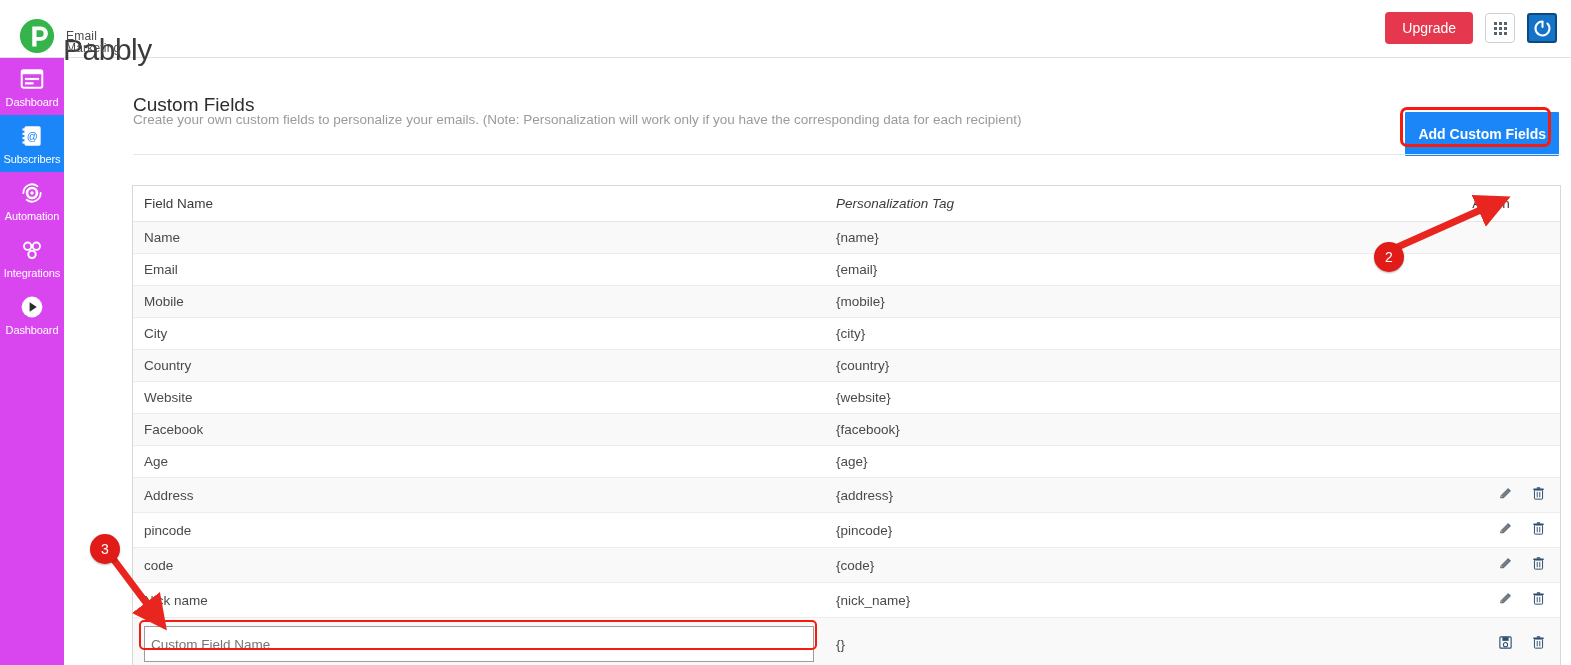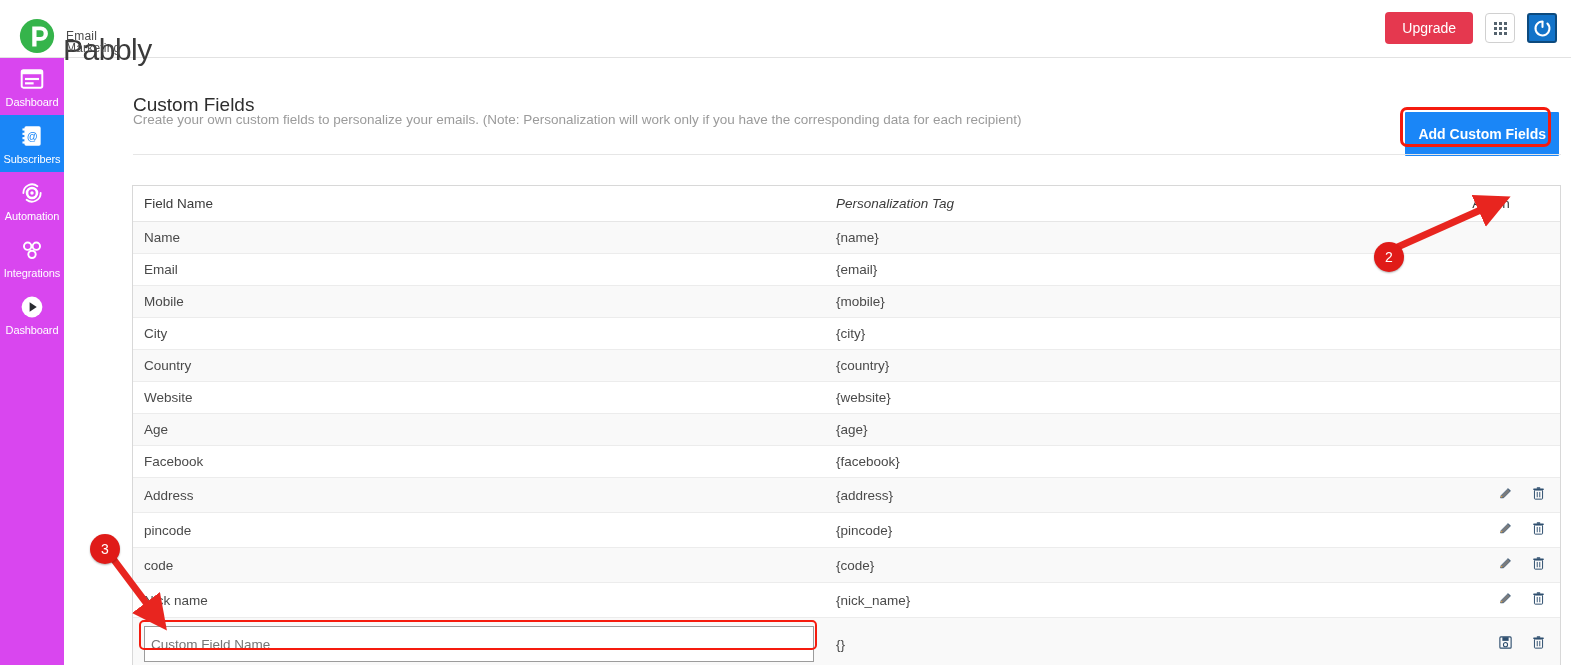--- a/index.html
+++ b/index.html
@@ -309,27 +309,27 @@
           <td>Country</td>
           <td>{country}</td>
           <td class="col-act"></td>
         </tr>
         <tr>
           <td>Website</td>
           <td>{website}</td>
           <td class="col-act"></td>
         </tr>
         <tr>
+          <td>Facebook</td>
+          <td>{facebook}</td>
+          <td class="col-act"></td>
+        </tr>
+        <tr>
           <td>Age</td>
           <td>{age}</td>
-          <td class="col-act"></td>
-        </tr>
-        <tr>
-          <td>Facebook</td>
-          <td>{facebook}</td>
           <td class="col-act"></td>
         </tr>
 
         <tr>
           <td>Address</td>
           <td>{address}</td>
           <td class="col-act">
             <span class="act-ico">
               <svg width="15" height="15" viewBox="0 0 24 24">
                 <path d="M4 19 L5.2 15 L16 4.2 L19.8 8 L9 18.8 Z" fill="#7b7b7b" stroke="#2f4f6f" stroke-width="1.1"></path>

